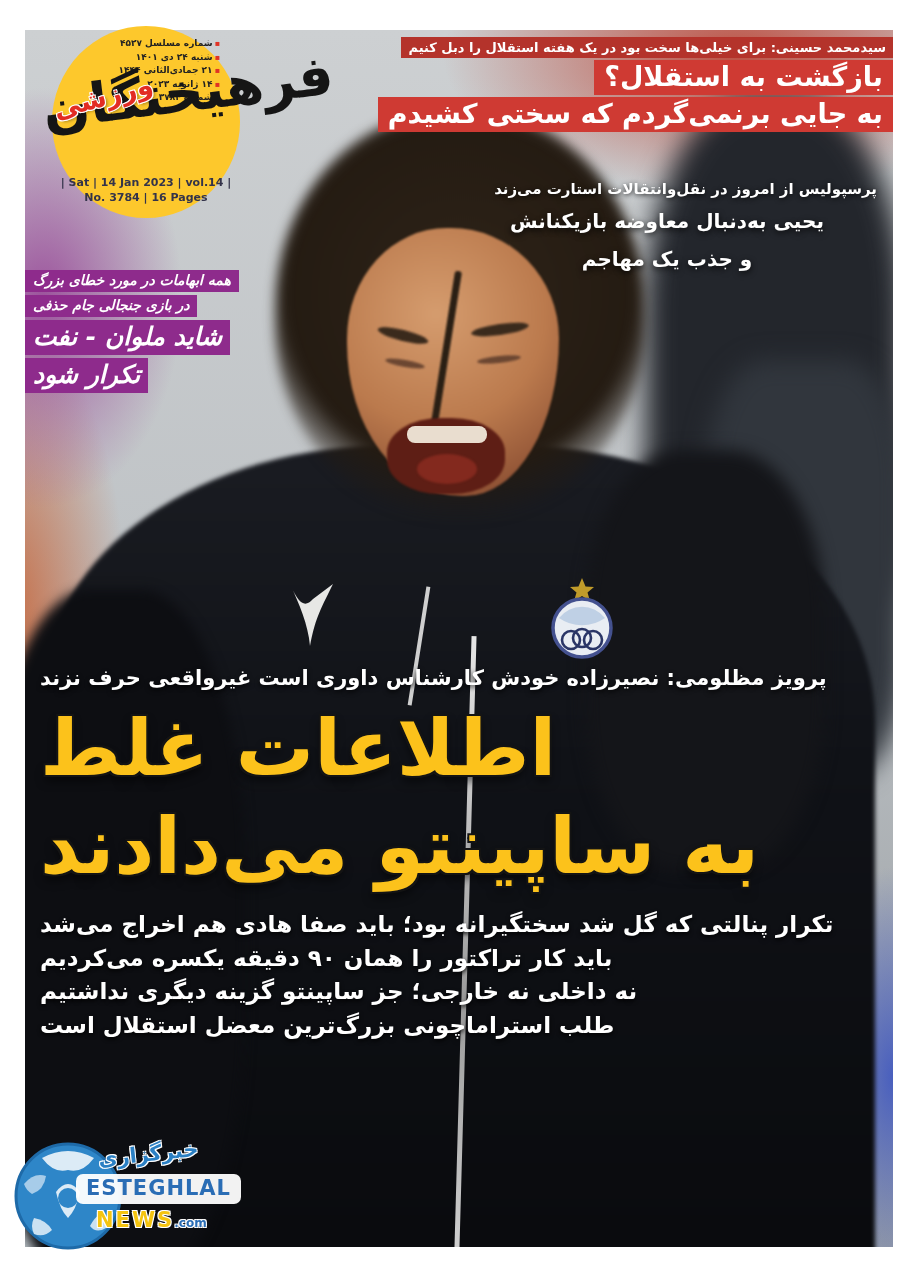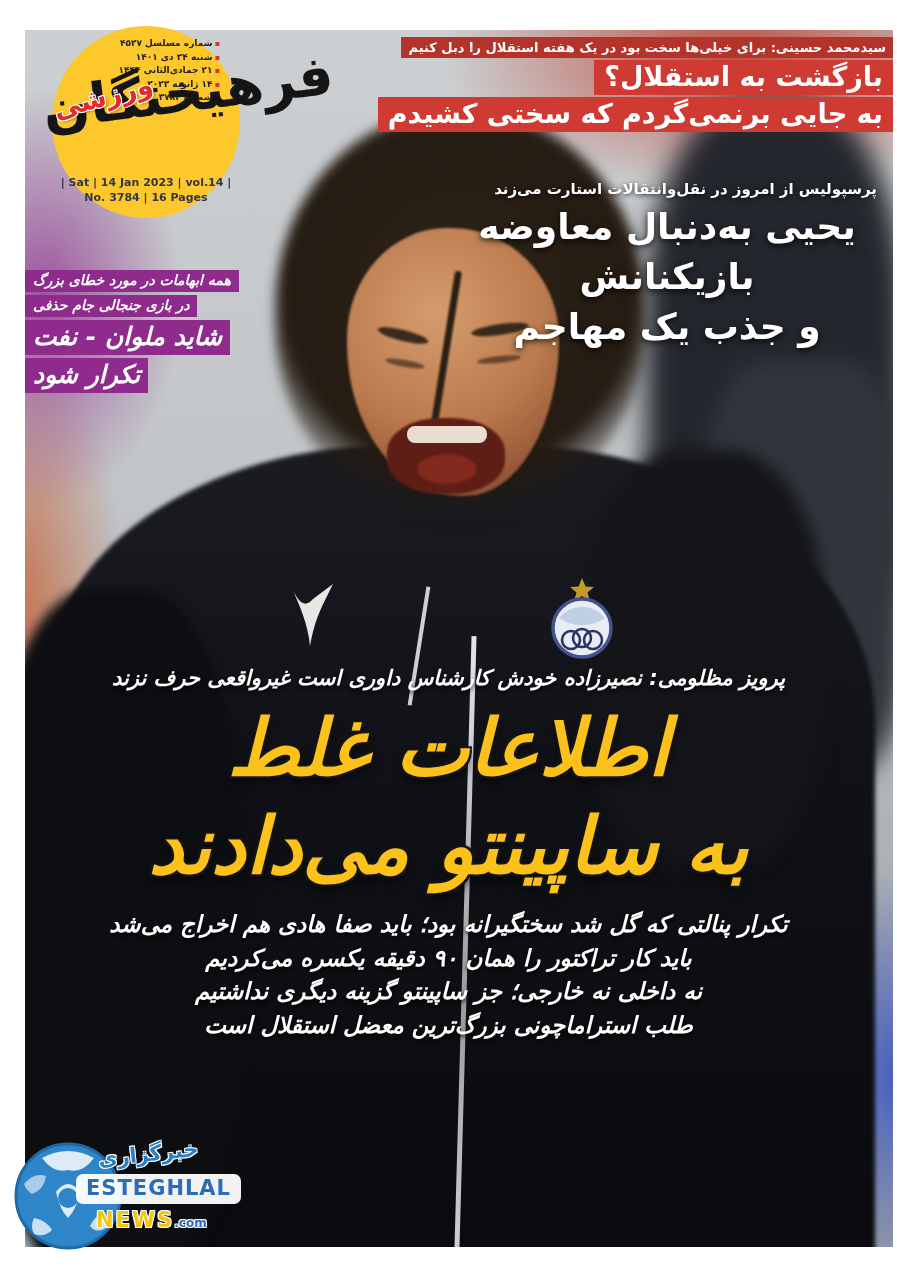--- a/index.html
+++ b/index.html
@@ -51,28 +51,28 @@
   .rtl{direction:rtl;}
   #banner-kicker{top:37px;right:4px;background:#b4332b;color:#fff;font-size:13px;font-weight:bold;
     line-height:21px;padding:0 7px;white-space:nowrap;z-index:20;}
   .banner-line{right:4px;background:#cf3a33;color:#ffffff;font-weight:bold;white-space:nowrap;z-index:20;padding:1px 10px 3px;}
   #banner-line1{top:60px;font-size:27px;}
   #banner-line2{top:97px;font-size:27px;}
   
   #transfer{top:180px;right:20px;width:420px;text-align:center;color:#fff;z-index:20;}
   #transfer .kicker{font-size:15px;font-weight:bold;text-align:right;padding-left:4px;
     text-shadow:0 1px 5px rgba(0,0,0,.8);margin-bottom:4px;}
-  #transfer .big{font-size:36px;font-weight:bold;line-height:50px;text-shadow:0 2px 6px rgba(0,0,0,.8);}
+  #transfer .big{font-size:20px;font-weight:bold;line-height:38px;text-shadow:0 2px 6px rgba(0,0,0,.8);}
   
   #cup{left:25px;top:270px;display:flex;flex-direction:column;align-items:flex-start;z-index:20;}
   .cup-line{background:#8e2b8c;color:#fff;direction:rtl;margin-bottom:3px;padding:2px 8px 4px;white-space:nowrap;font-style:italic;}
   .cup-kicker{font-size:14px;font-weight:bold;}
   .cup-big{font-size:25px;font-weight:bold;}
   
-  .center-band{left:40px;right:40px;text-align:center;z-index:20;font-style:italic;}
+  .center-band{left:40px;right:40px;text-align:left;z-index:20;}
   #main-kicker{top:666px;color:#fff;font-size:21px;font-weight:bold;text-shadow:0 2px 5px rgba(0,0,0,.85);}
   .main-headline{color:#fcc21b;font-size:78px;font-weight:bold;line-height:96px;letter-spacing:-2px;
     text-shadow:-2px -2px 0 #141414,2px -2px 0 #141414,-2px 2px 0 #141414,2px 2px 0 #141414,0 6px 10px rgba(0,0,0,.55);}
   #main-h1{top:700px;}
   #main-h2{top:798px;}
   #main-subs{top:908px;}
   .sub-line{color:#fff;font-size:23px;font-weight:bold;line-height:33.5px;text-shadow:0 2px 4px rgba(0,0,0,.9);}
   
   #watermark{left:12px;top:1126px;width:230px;height:152px;z-index:25;}
   #wm-agency{position:absolute;left:86px;top:16px;font-size:21px;font-weight:bold;color:#2b80c4;

